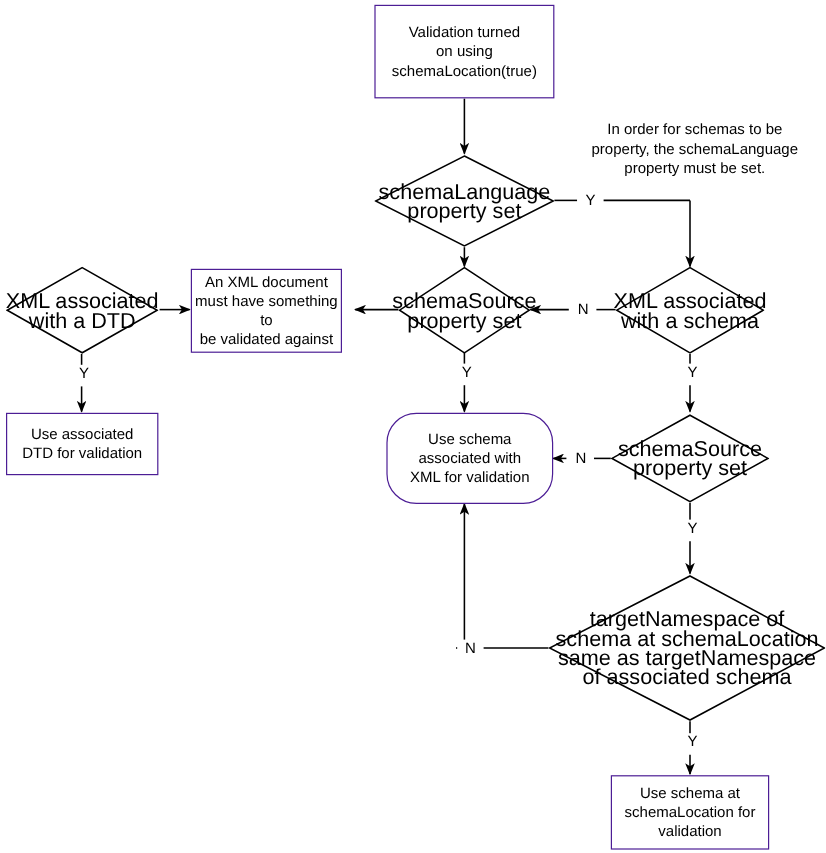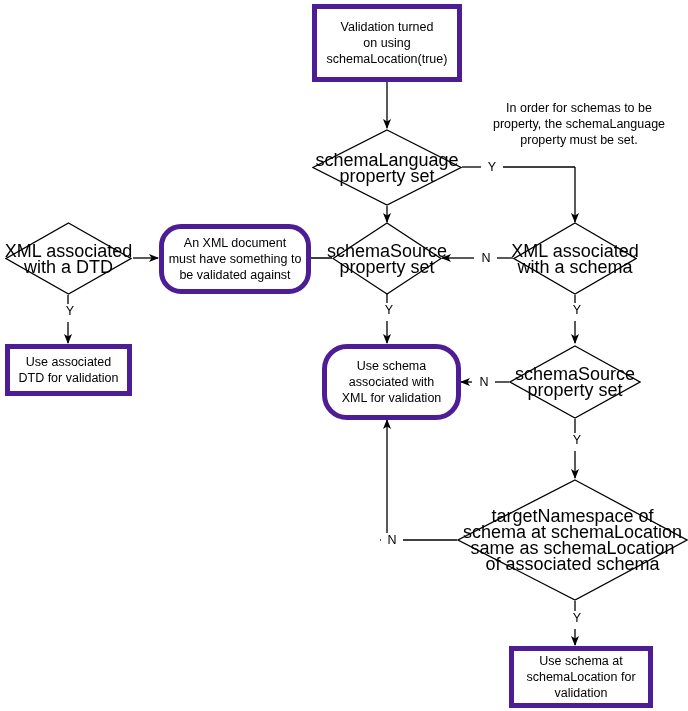--- a/index.html
+++ b/index.html
@@ -23,21 +23,21 @@
   }
   .node{
     position:absolute;
     box-sizing:border-box;
     display:flex;
     align-items:center;
     justify-content:center;
     text-align:center;
   }
   .proc{
-    border:5px solid #4c1d95;
+    border:1px solid #4c1d95;
     background:#ffffff;
     font-size:12.5px;
     line-height:16px;
   }
   .proc span{display:block;}
   .dec{
     background:transparent;
     font-size:18px;
     line-height:16px;
   }
@@ -158,21 +158,21 @@
   <div class="node dec" style="left:332px;top:222px;width:110px;height:73px;">
     <svg class="dia" viewBox="0 0 110 73" preserveAspectRatio="none">
       <polygon points="55,1 109,36.5 55,72 1,36.5" fill="#fff" stroke="#000" stroke-width="1.3"></polygon>
     </svg>
     <div>
       <span class="lbl">schemaSource</span>
       <span class="lbl">property set</span>
     </div>
   </div>
 
-  <div class="node proc" style="left:159px;top:224px;width:152px;height:70px;border-radius:22px;">
+  <div class="node proc" style="left:159px;top:224px;width:126px;height:70px;">
     <div>
       <span>An XML document</span>
       <span>must have something to</span>
       <span>be validated against</span>
     </div>
   </div>
 
   <div class="node dec" style="left:5px;top:222px;width:127px;height:73px;">
     <svg class="dia" viewBox="0 0 127 73" preserveAspectRatio="none">
       <polygon points="63.5,1 126,36.5 63.5,72 1,36.5" fill="#fff" stroke="#000" stroke-width="1.3"></polygon>
@@ -208,26 +208,26 @@
     </div>
   </div>
 
   <div class="node dec" style="left:457px;top:479px;width:231px;height:122px;">
     <svg class="dia" viewBox="0 0 231 122" preserveAspectRatio="none">
       <polygon points="118,1 230,61 118,121 1,61" fill="#fff" stroke="#000" stroke-width="1.3"></polygon>
     </svg>
     <div>
       <span class="lbl">targetNamespace of</span>
       <span class="lbl">schema at schemaLocation</span>
-      <span class="lbl">same as schemaLocation</span>
+      <span class="lbl">same as targetNamespace</span>
       <span class="lbl">of associated schema</span>
     </div>
   </div>
 
-  <div class="node proc" style="left:509px;top:646px;width:144px;height:62px;">
+  <div class="node proc" style="left:509px;top:646px;width:132px;height:62px;">
     <div>
       <span>Use schema at</span>
       <span>schemaLocation for</span>
       <span>validation</span>
     </div>
   </div>
 
   <div class="elabel" style="left:481px;top:160px;width:18px;">Y</div>
 
   <div class="elabel" style="left:475px;top:251px;width:18px;">N</div>

